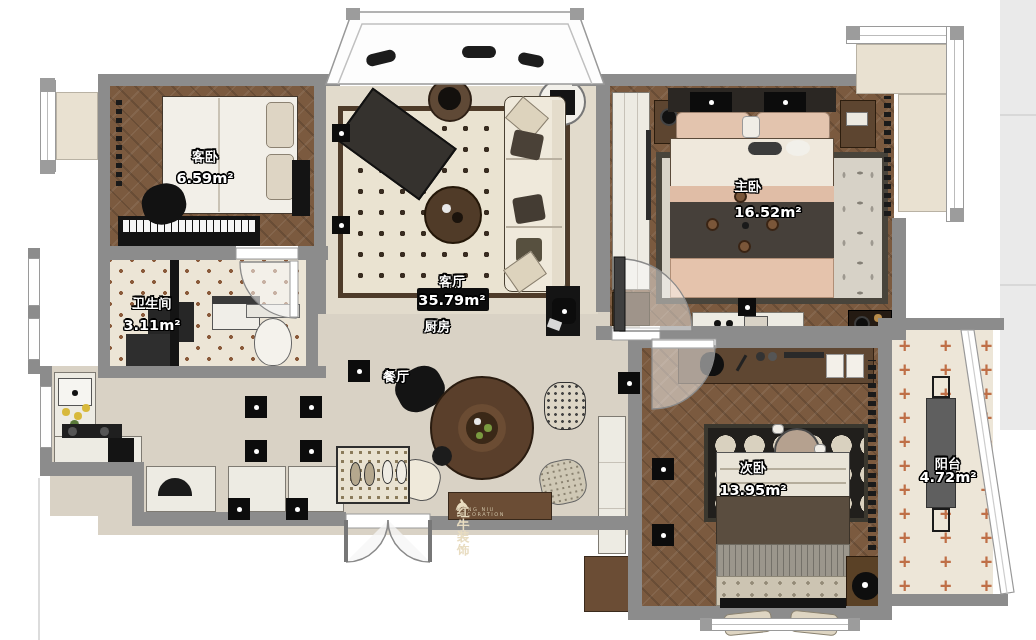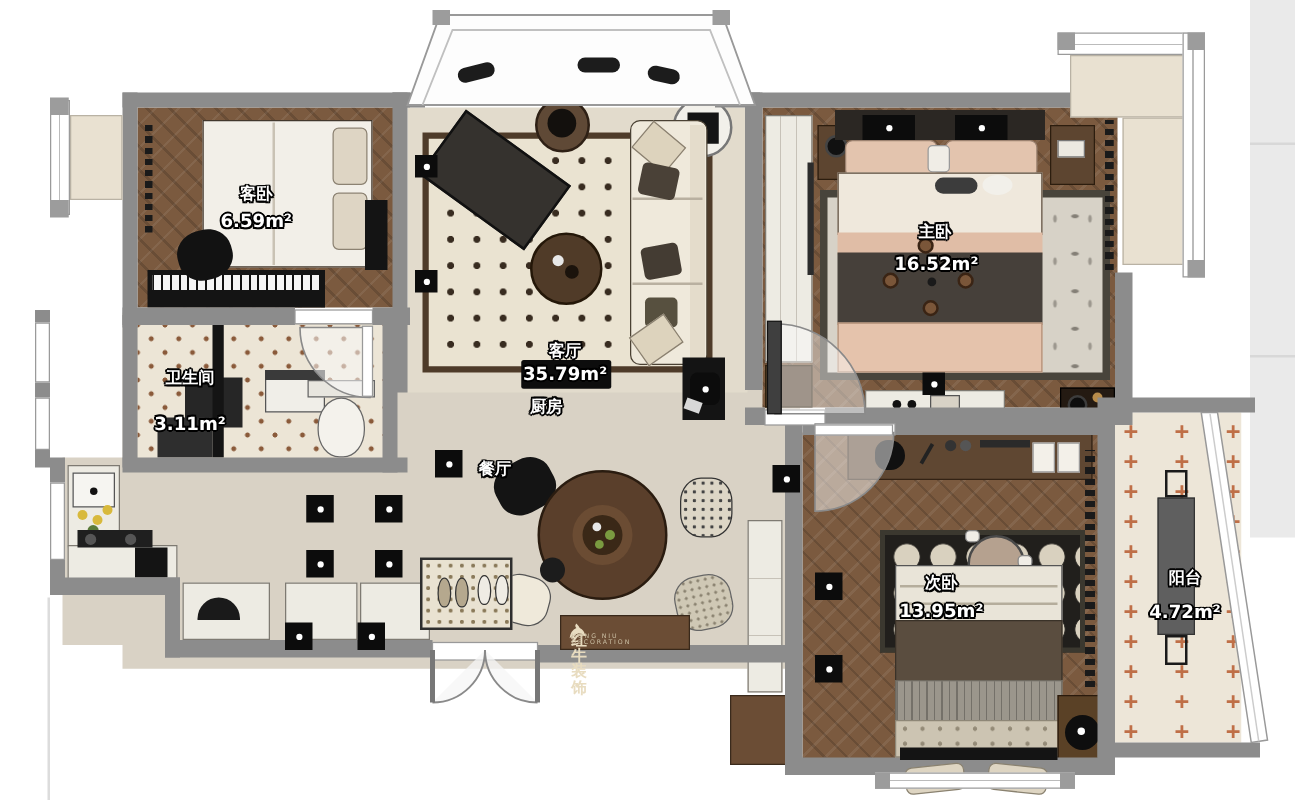--- a/index.html
+++ b/index.html
@@ -319,27 +319,27 @@
   </svg>
 
   <div class="rlabel" style="left:205px;top:156px">客卧</div>
   <div class="rlabel rarea" style="left:205px;top:178px">6.59m²</div>
   <div class="rlabel" style="left:452px;top:281px">客厅</div>
   <div class="blackbox" style="left:417px;top:288px;width:72px;height:23px"></div>
   <div class="rlabel rarea" style="left:452px;top:300px">35.79m²</div>
   <div class="rlabel" style="left:437px;top:326px">厨房</div>
   <div class="rlabel" style="left:396px;top:376px">餐厅</div>
   <div class="rlabel" style="left:152px;top:303px">卫生间</div>
-  <div class="rlabel rarea" style="left:152px;top:340px">3.11m²</div>
+  <div class="rlabel rarea" style="left:152px;top:325px">3.11m²</div>
   <div class="rlabel" style="left:748px;top:186px">主卧</div>
-  <div class="rlabel rarea" style="left:749px;top:212px">16.52m²</div>
+  <div class="rlabel rarea" style="left:768px;top:212px">16.52m²</div>
   <div class="rlabel" style="left:753px;top:467px">次卧</div>
   <div class="rlabel rarea" style="left:753px;top:490px">13.95m²</div>
   <div class="rlabel" style="left:948px;top:463px">阳台</div>
-  <div class="rlabel rarea" style="left:948px;top:491px">4.72m²</div>
+  <div class="rlabel rarea" style="left:948px;top:477px">4.72m²</div>
 
   <div class="wm-cab">
     <svg width="18" height="18" viewBox="0 0 20 20">
       <path d="M3 15 Q4 8 9 6 Q7 4 9 2 Q11 4 12 6 Q16 8 17 13 Q13 10 10 11 Q6 12 3 15 Z" fill="#e8dcc0"></path>
     </svg>
     <div class="wm-text">
       <div class="wm-brand">红牛装饰</div>
       <div class="wm-sub">HONG NIU DECORATION</div>
     </div>
   </div>

